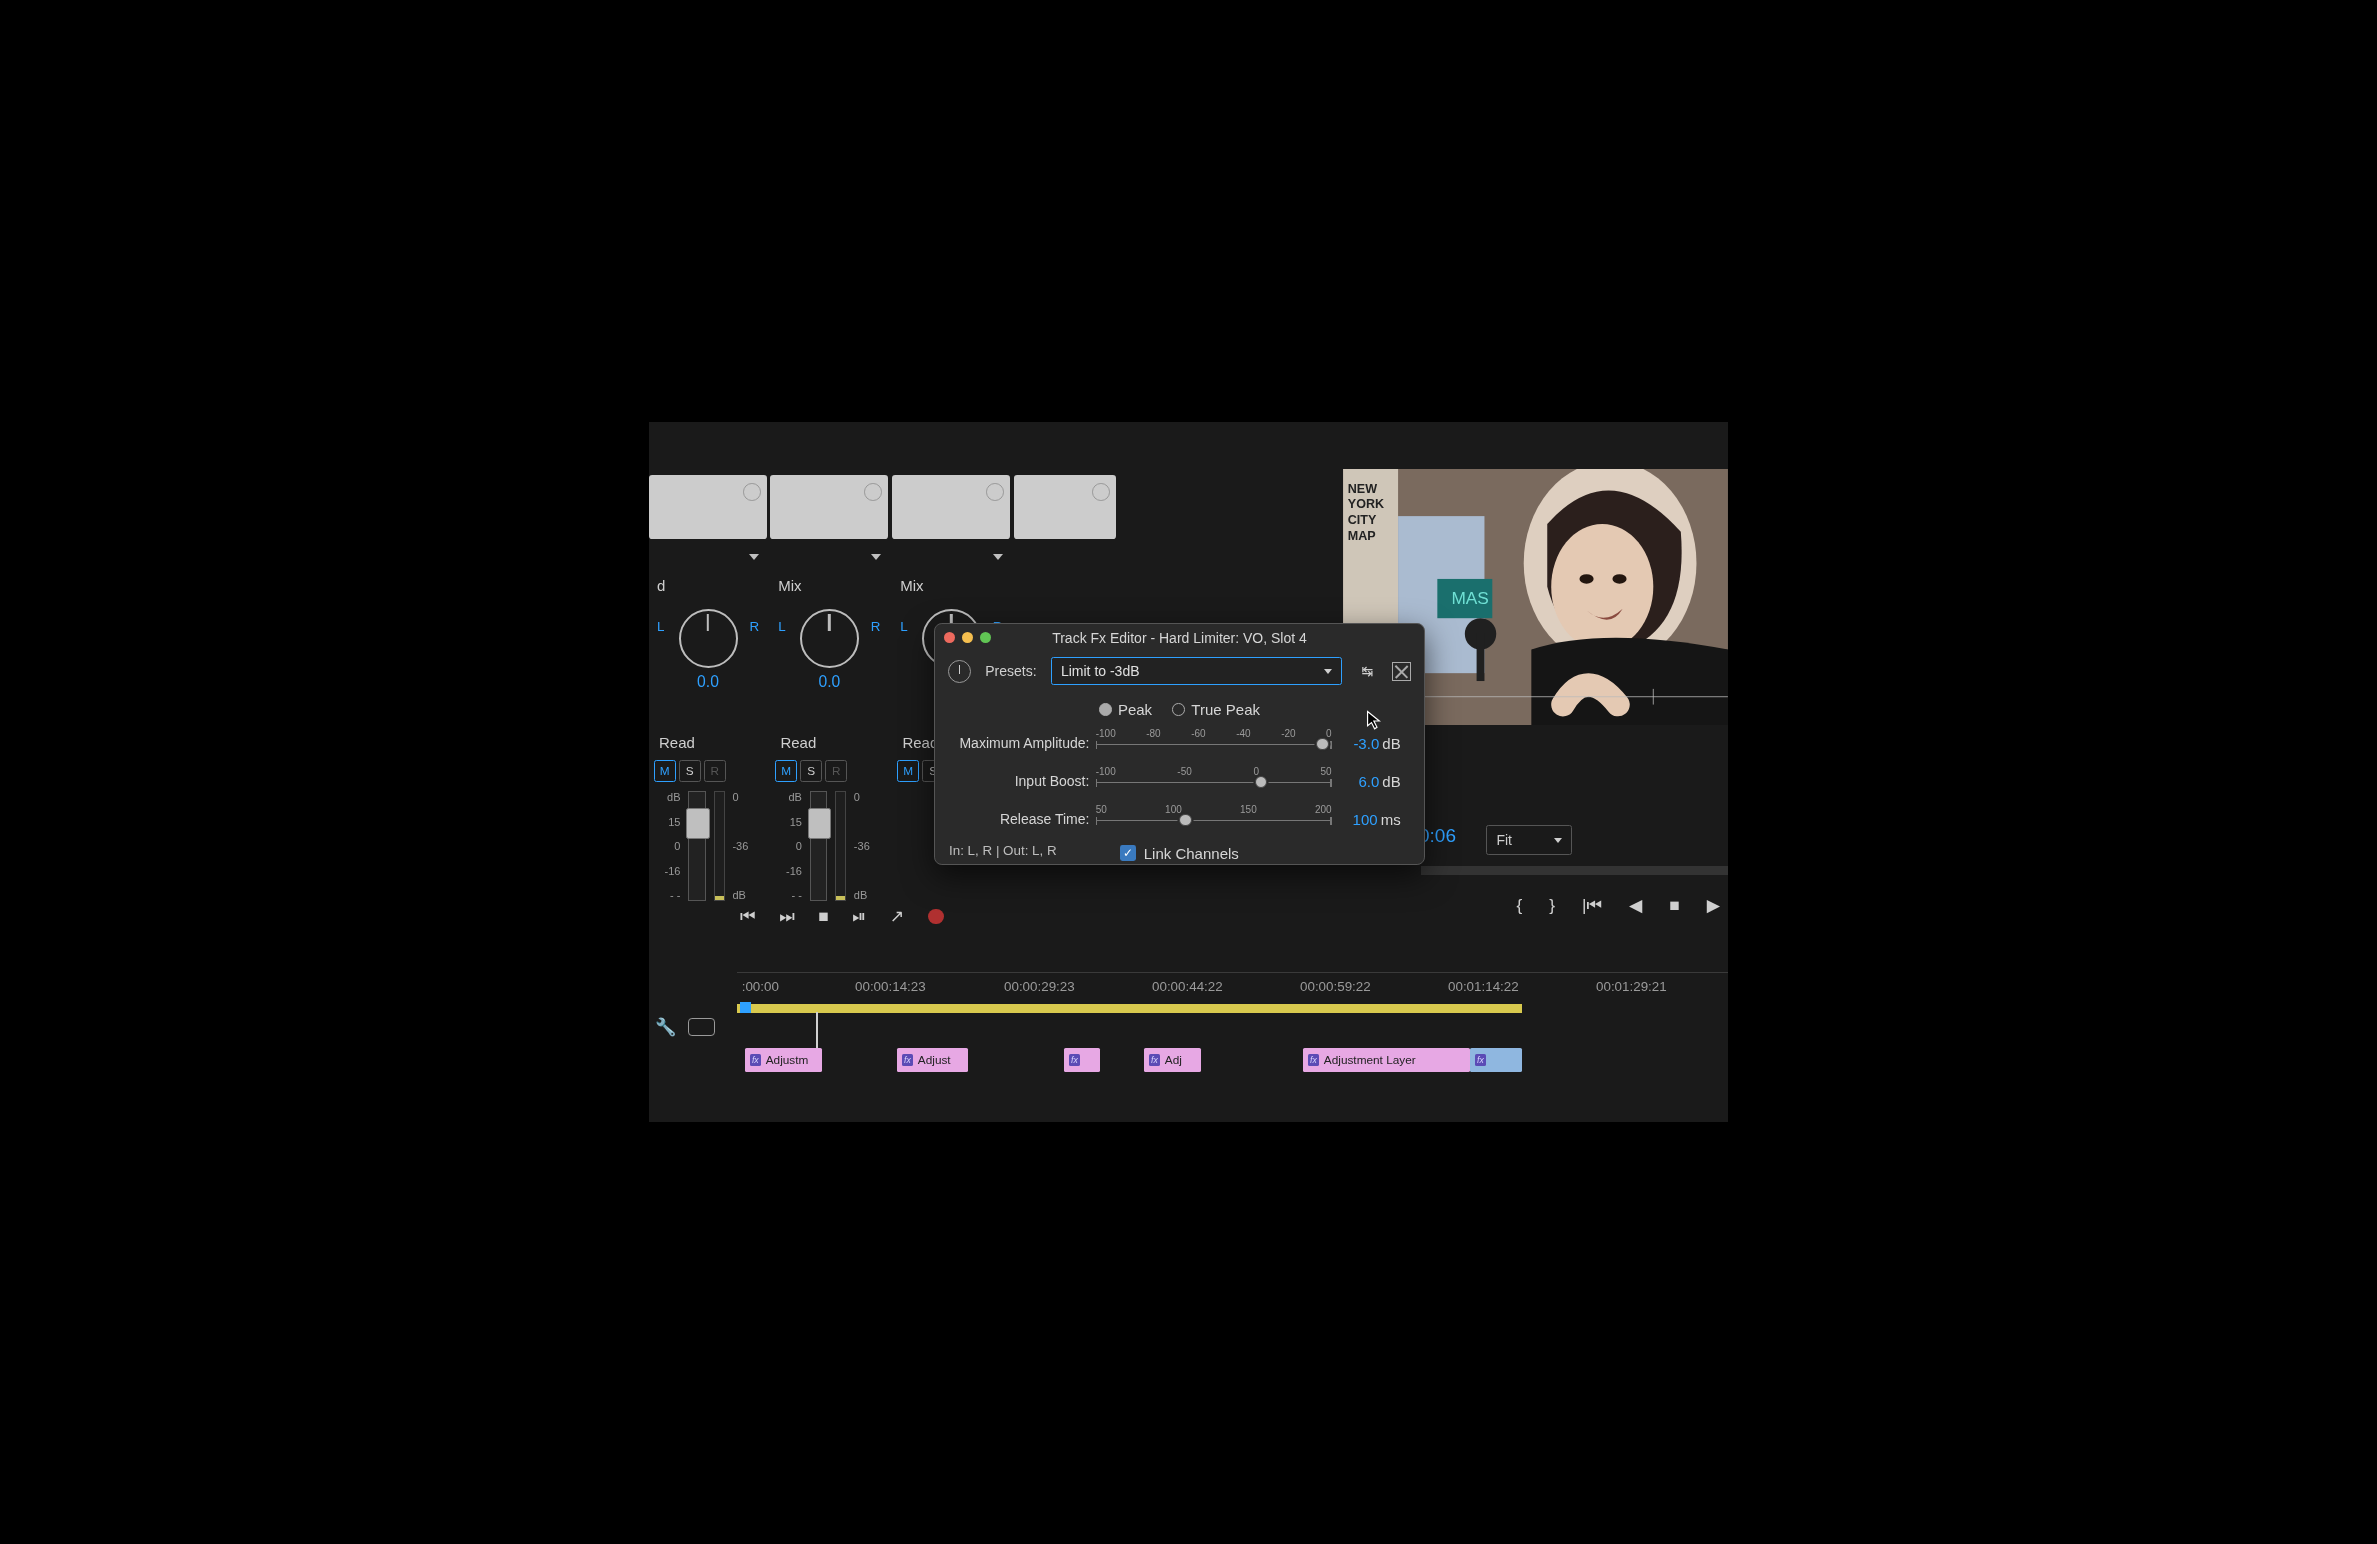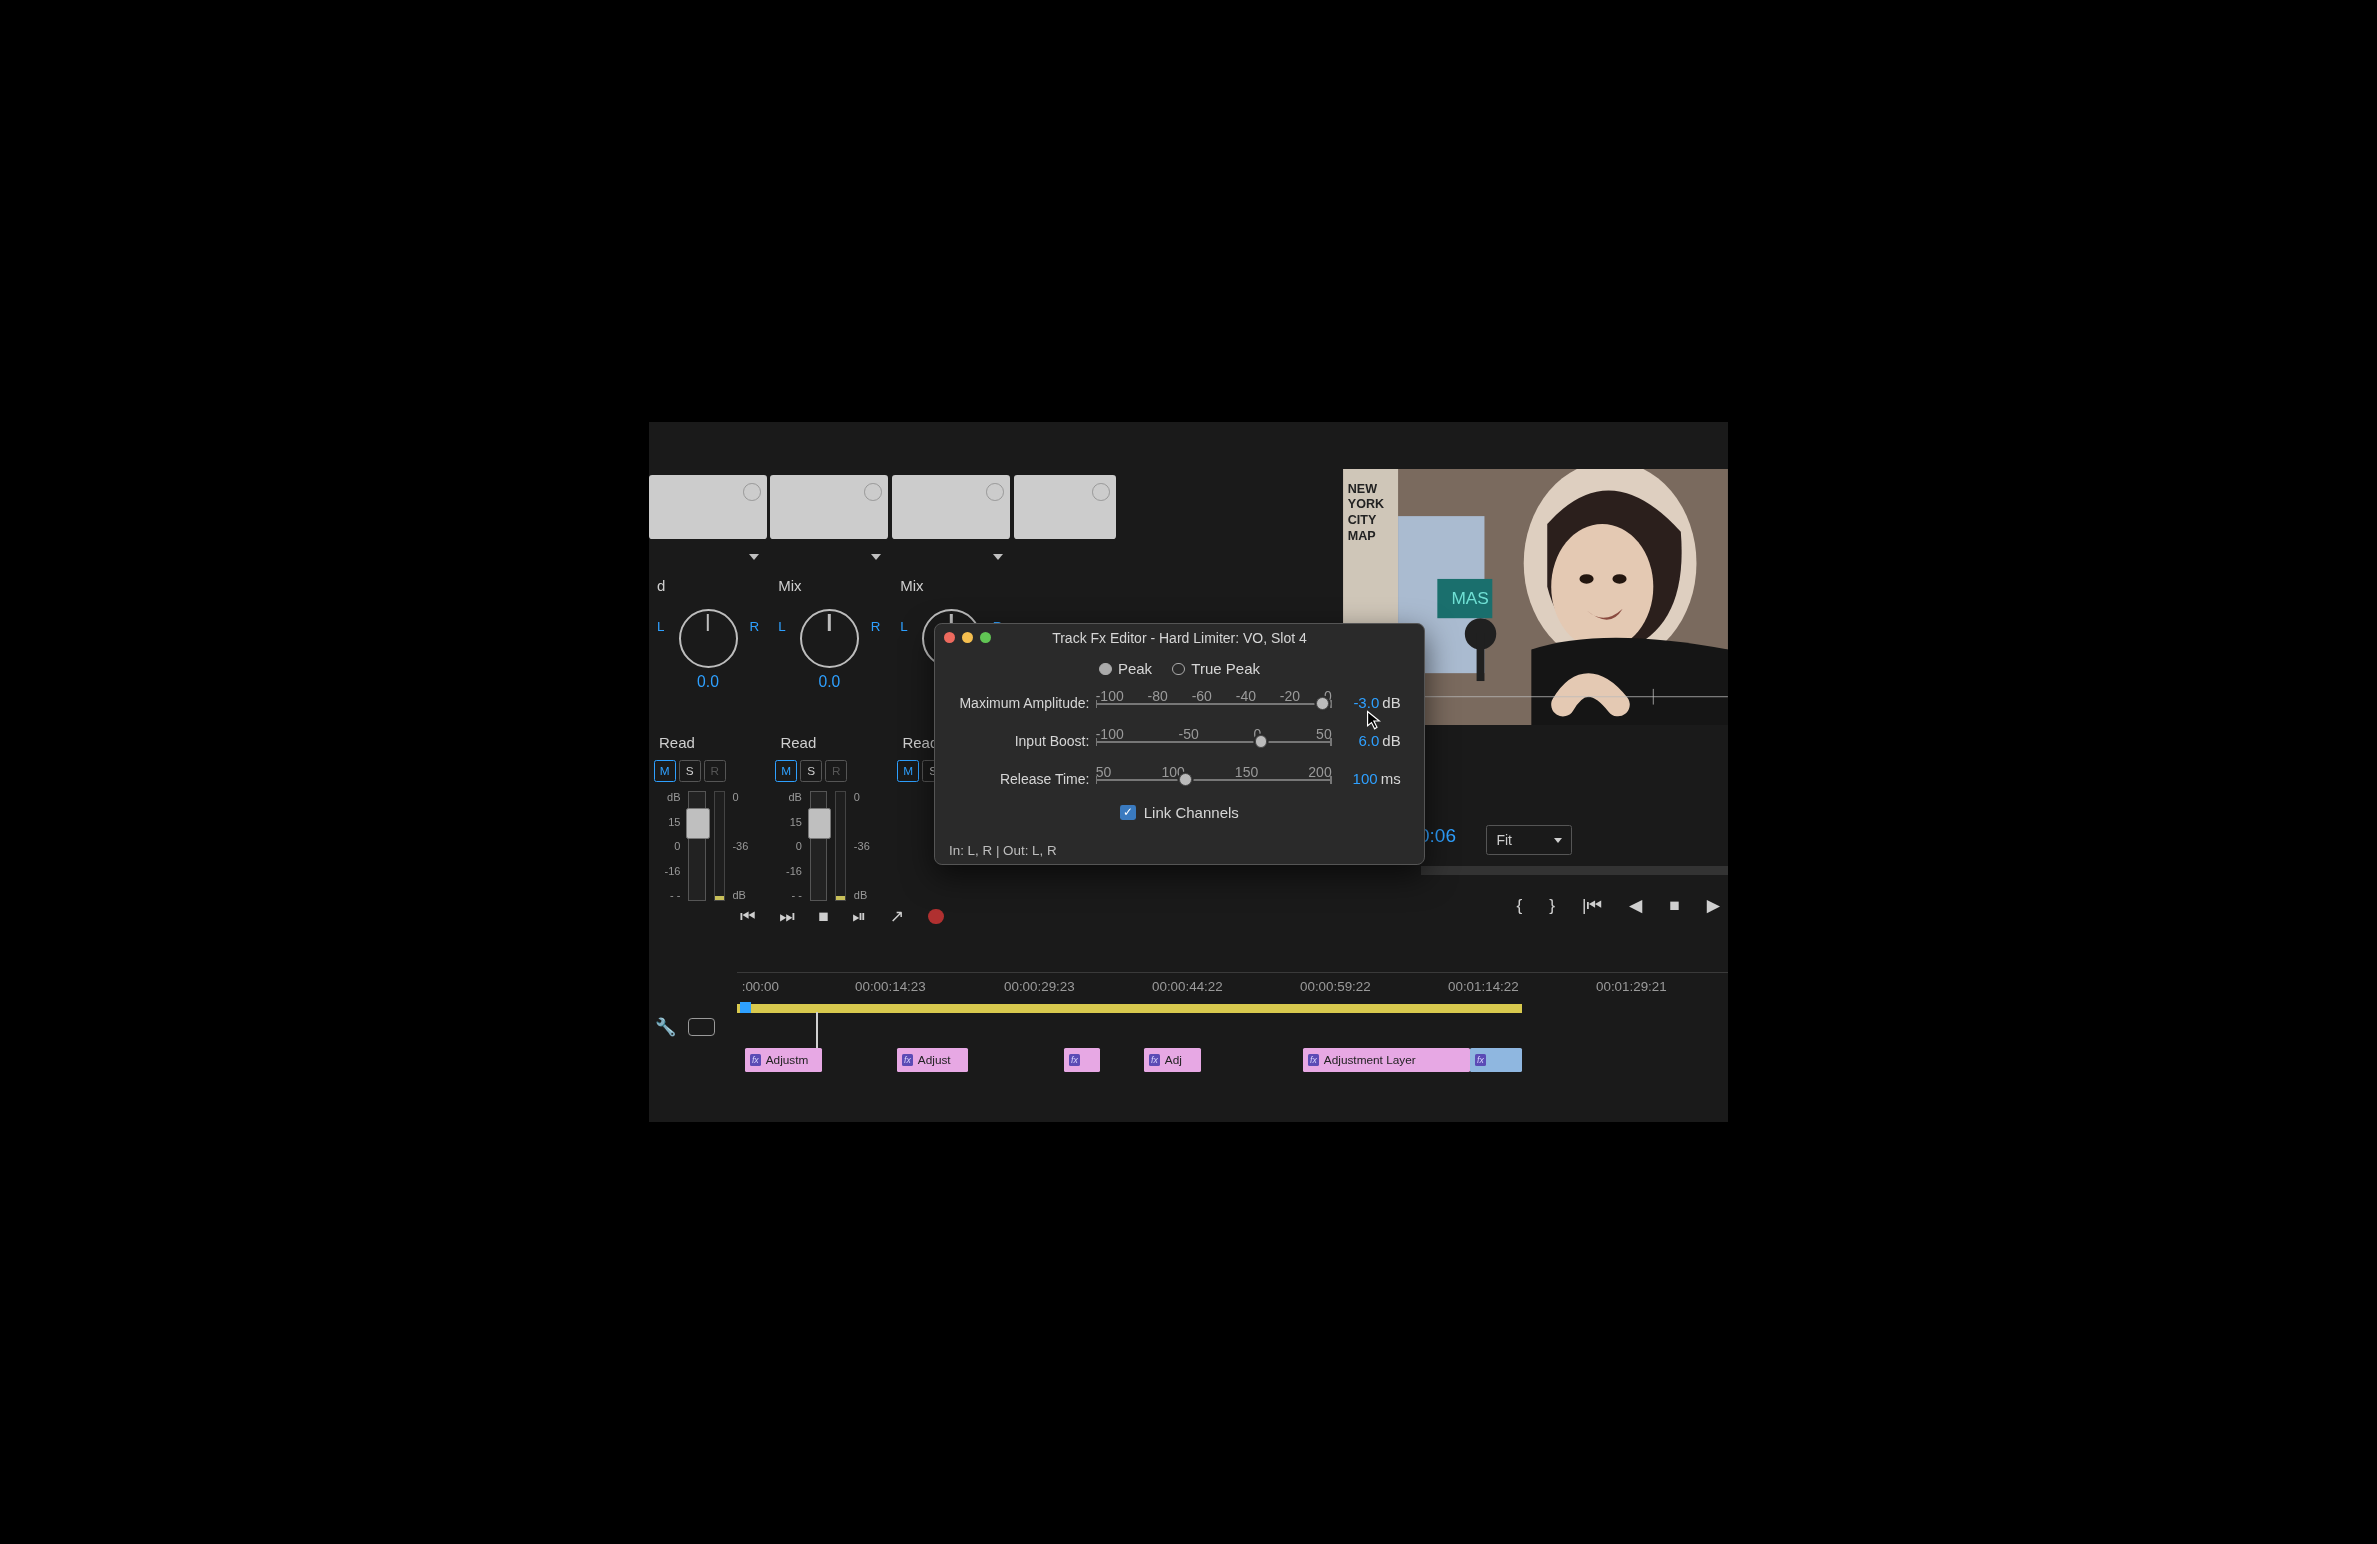--- a/index.html
+++ b/index.html
@@ -91,21 +91,21 @@
   .ricon.box::before{width:17.3px;height:1.6px;top:7.9px;left:0;transform:rotate(45deg);}
   .ricon.box::after{width:17.3px;height:1.6px;top:7.9px;left:0;transform:rotate(-45deg);}
   .peakrow{display:flex;align-items:center;justify-content:center;gap:20.4px;margin-top:9.4px;}
   .radio{display:flex;align-items:center;gap:6.3px;color:#d6d6d6;font-size:15px;}
   .rdot{width:12.6px;height:12.6px;border:1.6px solid #aaa;border-radius:50%;}
   .rdot.on{background:#aaa;}
   .params{padding:6.3px 15.7px 0 15.7px;}
   .param{display:grid;grid-template-columns:145px 236px 69px;align-items:center;height:38px;}
   .param .plabel{color:#d6d6d6;font-size:14px;text-align:right;padding-right:6.3px;}
   .param .track{position:relative;height:27px;}
-  .param .ticks{display:flex;justify-content:space-between;color:#9a9a9a;font-size:14px;position:absolute;top:-1.6px;left:0;right:0;}
+  .param .ticks{display:flex;justify-content:space-between;color:#9a9a9a;font-size:10px;position:absolute;top:-1.6px;left:0;right:0;}
   .param .line{position:absolute;left:0;right:0;top:14px;height:1.6px;background:#777;}
   .param .line::before, .param .line::after{content:"";position:absolute;top:-3.1px;width:1.6px;height:7.9px;background:#777;}
   .param .line::before{left:0;} .param .line::after{right:0;}
   .param .thumb{position:absolute;top:7.9px;width:12.6px;height:12.6px;background:#bbb;border:1.6px solid #444;border-radius:50%;box-shadow:0 0 0 1.6px #2a2a2a;}
   .param .valcell{text-align:right;font-size:15px;}
   .param .valnum{color:#2ea0ff;}
   .param .valunit{color:#d6d6d6;margin-left:3.1px;}
   .linkrow{display:flex;align-items:center;justify-content:center;gap:7.9px;margin-top:6.3px;}
   .chk{width:15.7px;height:15.7px;background:#3a7abf;border-radius:2.4px;display:flex;align-items:center;justify-content:center;color:#fff;font-size:11.8px;}
   .linkrow span.l{color:#d6d6d6;font-size:15px;}
@@ -341,20 +341,30 @@
 
     <div class="dlg">
       <div class="titlebar">
         <div class="traffic">
           <span class="r"></span>
           <span class="y"></span>
           <span class="g"></span>
         </div>
         <div class="dlg-title">Track Fx Editor - Hard Limiter: VO, Slot 4</div>
       </div>
+      <div class="dlg-row1">
+        <div class="pwr"></div>
+        <span class="presets-lbl">Presets:</span>
+        <div class="preset-dd">
+          <span>Limit to -3dB</span>
+          <span class="chev"></span>
+        </div>
+        <div class="ricon">↹</div>
+        <div class="ricon box"></div>
+      </div>
       <div class="peakrow">
         <div class="radio">
             <span class="rdot on"></span>
             <span>Peak</span>
           </div>
         <div class="radio">
             <span class="rdot"></span>
             <span>True Peak</span>
           </div>
       </div>

